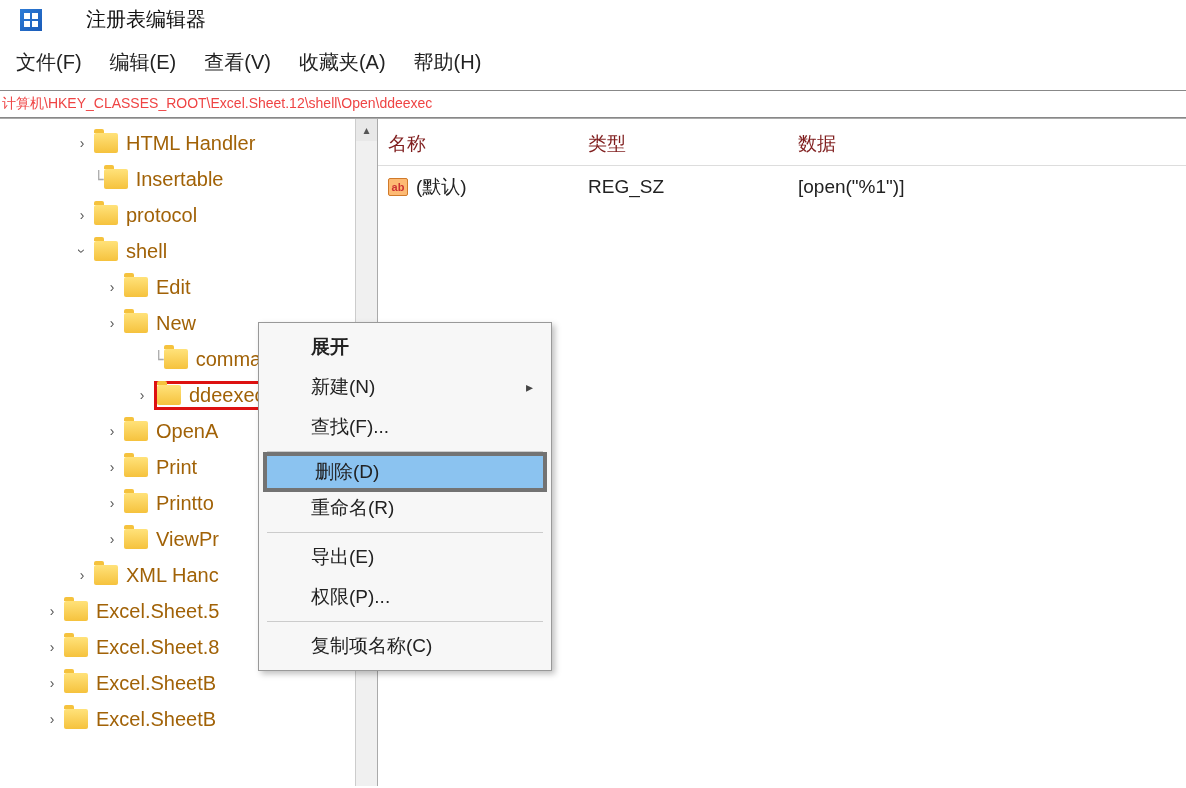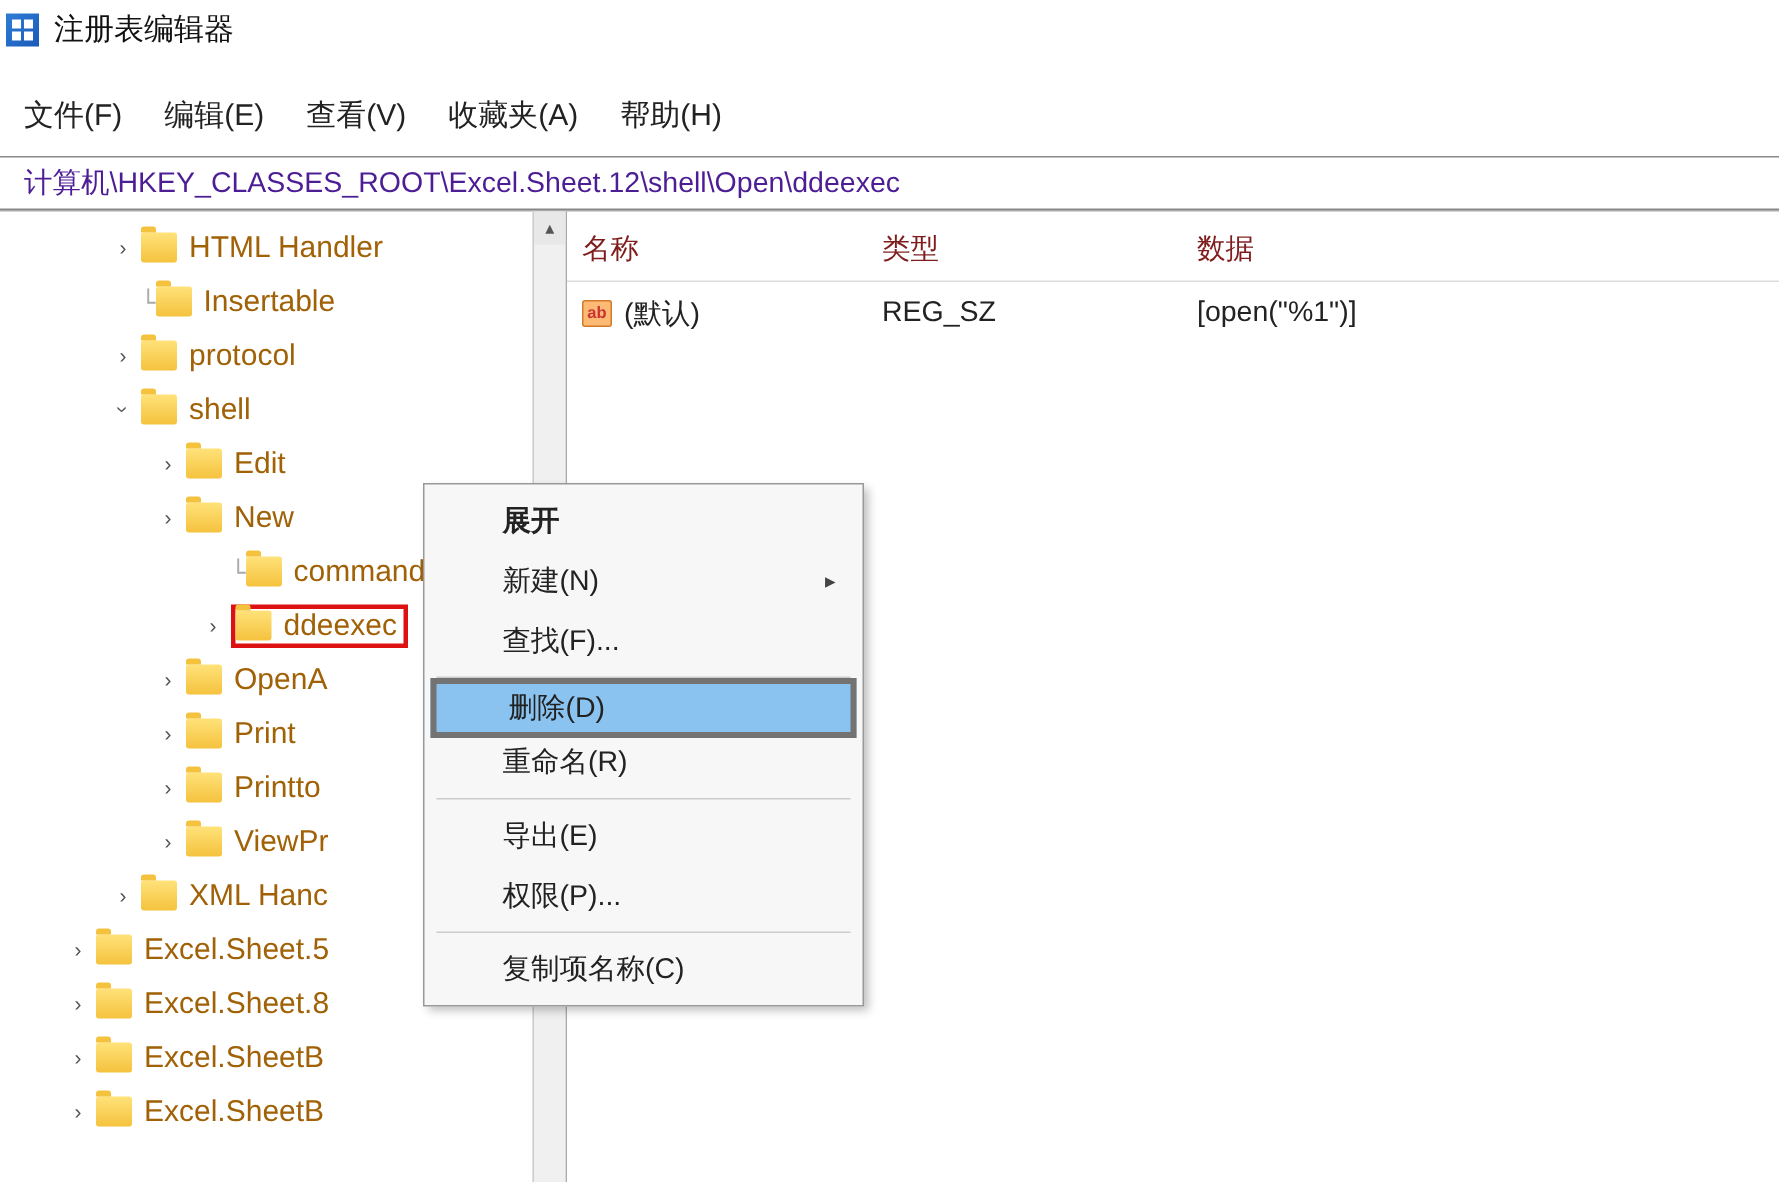--- a/index.html
+++ b/index.html
@@ -1,27 +1,27 @@
 <!DOCTYPE html>
 <html><head>
   <meta charset="utf-8">
   <style>
     * { box-sizing: border-box; margin: 0; padding: 0; font-family: "Microsoft YaHei", "Segoe UI", sans-serif; }
     body { background: #fff; width: 1186px; height: 788px; overflow: hidden; font-size: 18px; color: #000; }
-    .titlebar { display: flex; align-items: center; padding: 6px 4px; }
+    .titlebar { display: flex; align-items: center; padding: 6px 20px; gap: 34px; }
     .app-icon { width: 22px; height: 22px; background: linear-gradient(135deg, #2e7cd6, #1a5bb8); display: inline-flex; align-items: center; justify-content: center; margin-right: 10px; }
     .app-icon::before { content: ""; display: block; width: 14px; height: 14px; background: 
       linear-gradient(#fff,#fff) 0 0/6px 6px no-repeat,
       linear-gradient(#fff,#fff) 8px 0/6px 6px no-repeat,
       linear-gradient(#fff,#fff) 0 8px/6px 6px no-repeat,
       linear-gradient(#fff,#fff) 8px 8px/6px 6px no-repeat; }
     .title-text { font-size: 20px; color: #111; }
     .menubar { display: flex; gap: 0; padding: 6px 2px 10px 2px; }
-    .menu-item { padding: 4px 14px; font-size: 20px; color: #222; cursor: default; margin-top: 14px; }
-    .addrbar { border: 1px solid #888; border-left: none; border-right: none; padding: 4px 16px; font-size: 19px; color: #4c1d95; white-space: nowrap; overflow: hidden; }
+    .menu-item { padding: 4px 14px; font-size: 20px; color: #222; cursor: default; }
+    .addrbar { border: 1px solid #888; border-left: none; border-right: none; padding: 4px 2px; font-size: 14px; color: #ef4444; white-space: nowrap; overflow: hidden; }
     .body-wrap { display: flex; height: calc(788px - 120px); border-top: 1px solid #aaa; }
     .tree-panel { width: 378px; border-right: 1px solid #aaa; position: relative; overflow: hidden; }
     .tree-scroll { position: absolute; right: 0; top: 0; width: 22px; height: 100%; background: #f0f0f0; border-left: 1px solid #ccc; }
     .tree-scroll-up { width: 100%; height: 22px; display:flex; align-items:center; justify-content:center; background:#e8e8e8; }
     .tree-scroll-up::before { content:"▴"; color:#555; font-size:12px; }
     .tree { padding: 6px 0 0 4px; font-size: 20px; }
     .tree-row { display: flex; align-items: center; height: 36px; white-space: nowrap; }
     .exp { width: 16px; text-align: center; color: #555; font-size: 14px; margin-right: 4px; }
     .exp.hidden { visibility: hidden; }
     .tln { color: #aaa; font-family: monospace; font-size: 16px; letter-spacing:-2px; margin-right:2px; }
@@ -29,21 +29,21 @@
     .folder-icon::before { content:""; position:absolute; top:-4px; left:0; width:10px; height:4px; background:#f5c23d; border-radius:2px 2px 0 0; }
     .tree-label { color: #a16207; }
     .sel-box { border: 3px solid #d11; padding: 0 4px 0 0; display: inline-flex; align-items: center; }
     .values-panel { flex: 1; padding: 4px 0 0 0; position: relative; }
     .vhead { display: flex; padding: 8px 10px; font-size: 19px; color: #7f1d1d; border-bottom: 1px solid #ddd; }
     .col-name { width: 200px; }
     .col-type { width: 210px; }
     .col-data { flex: 1; }
     .vrow { display: flex; align-items: center; padding: 8px 10px; font-size: 19px; color: #222; }
     .val-icon { width: 20px; height: 18px; border: 1px solid #d07a2a; background: #fdba74; margin-right: 8px; display: inline-flex; align-items:center; justify-content:center; font-size:11px; color:#c33; font-weight:bold; border-radius:2px; }
-    .ctx-menu { position: absolute; left: 258px; top: 322px; width: 294px; background: #f7f7f7; border: 1px solid #999; box-shadow: 3px 3px 6px rgba(0,0,0,0.25); z-index: 50; padding: 4px 0; margin-left: 24px; }
+    .ctx-menu { position: absolute; left: 258px; top: 322px; width: 294px; background: #f7f7f7; border: 1px solid #999; box-shadow: 3px 3px 6px rgba(0,0,0,0.25); z-index: 50; padding: 4px 0; }
     .ctx-item { height: 40px; display: flex; align-items: center; padding: 0 20px 0 52px; font-size: 19px; color: #222; position: relative; }
     .ctx-item.bold { font-weight: 700; }
     .ctx-item.has-sub::after { content: "▸"; position: absolute; right: 18px; color: #444; font-size: 14px; }
     .ctx-item.hl { background: #8bc3f0; }
     .ctx-item.hl-box { border: 4px solid #737373; margin: -4px 4px; padding-left: 48px; }
     .ctx-sep { height: 1px; background: #ccc; margin: 4px 8px; }
     .ind1 { padding-left: 70px; }
     .ind2 { padding-left: 100px; }
     .ind3 { padding-left: 130px; }
   </style>

